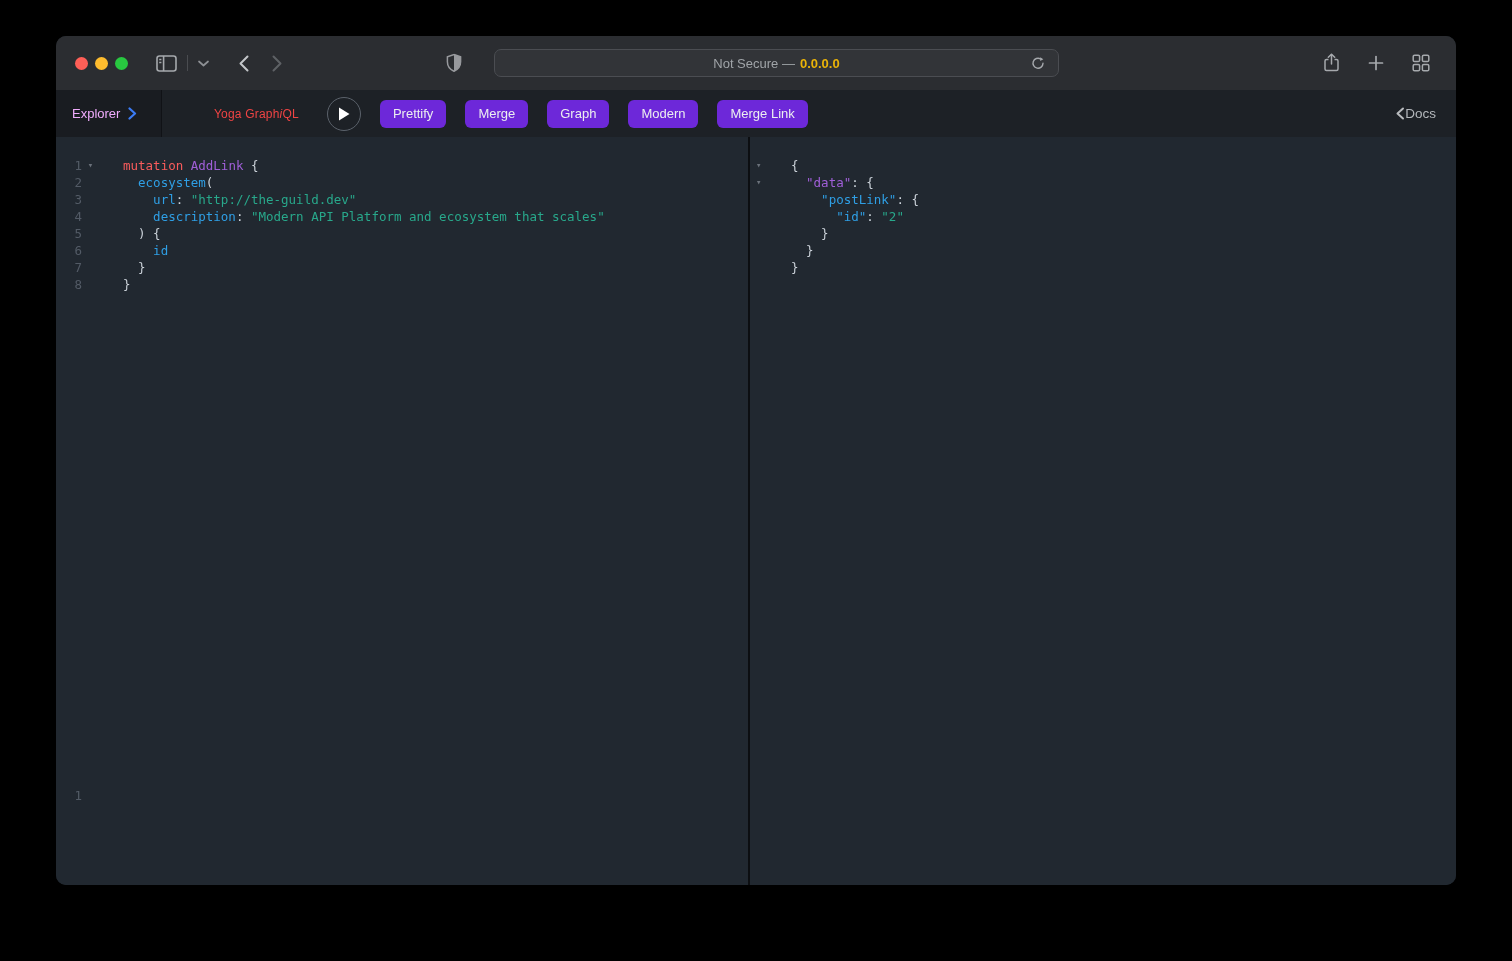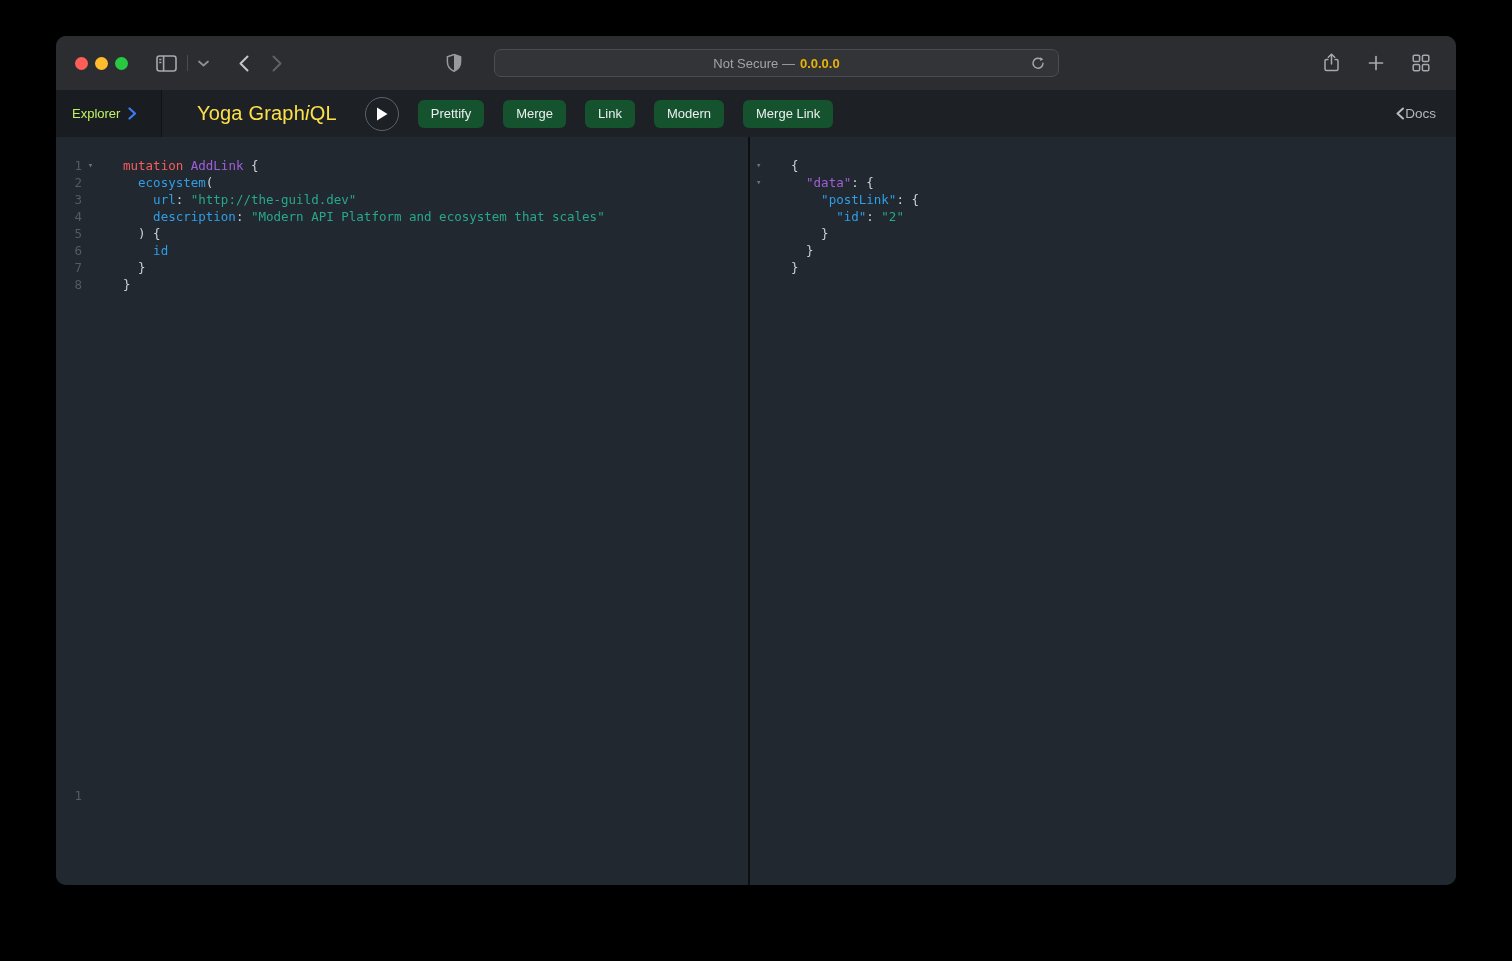--- a/index.html
+++ b/index.html
@@ -23,27 +23,27 @@
              display:flex; align-items:center; justify-content:center; font-size:13px;margin-left:20px; }
   .addr-sec { color:#a0a4a8; }
   .addr-url { color:#eab308; font-weight:600; margin-left:5px; }
   .addr-reload { position:absolute; right:9px; top:50%; transform:translateY(-50%); }
   .tb-right { position:absolute; right:22px; display:flex; align-items:center; gap:20px; }
 
   
   .gtoolbar { position:relative; height:47px; background:#1d2126; display:flex; align-items:center; }
   .explorer-tab { width:106px; height:100%; background:#191c21; border-right:1px solid #101216;
                   display:flex; align-items:center; padding-left:16px; gap:8px; cursor:pointer; }
-  .explorer-label { font-size:13px; color:#bef264; }
-  .logo { margin-left:35px; font-size:20px; color:#fde047; letter-spacing:.2px; white-space:nowrap; }
+  .explorer-label { font-size:13px; color:#f0abfc; }
+  .logo { margin-left:52px; font-size:12px; color:#ef4444; letter-spacing:.2px; white-space:nowrap; }
   .logo i { font-style:italic; }
   .play-btn { margin-left:28px; width:34px; height:34px; border-radius:50%;
               border:1.5px solid #5b626b; background:transparent; display:flex;
               align-items:center; justify-content:center; cursor:pointer; flex:none; }
-  .gbtn { margin-left:19px; height:28px; padding:0 13px; background:#14532d; border:none;
+  .gbtn { margin-left:19px; height:28px; padding:0 13px; background:#6d28d9; border:none;
           border-radius:6px; color:#eceef0; font-size:13px; font-weight:500;
           font-family:"Liberation Sans", sans-serif; cursor:pointer; white-space:nowrap; }
   .docs { position:absolute; right:20px; display:flex; align-items:center; cursor:pointer; }
   .docs-label { font-size:13.5px; color:#b4b8bc; }
 
   
   .content { display:flex; height:748px; }
   .left-pane { width:692px; display:flex; flex-direction:column; background:#212830; }
   .pane-divider { width:2px; background:#0c0e11; }
   .right-pane { flex:1; background:#212830; }
@@ -165,21 +165,21 @@
     <div class="logo"><span>Yoga Graph</span><i>i</i><span>QL</span></div>
 
     <button class="play-btn">
       <svg width="13" height="14" viewBox="0 0 13 14">
         <polygon points="2,0.5 12.5,7 2,13.5" fill="#ffffff"></polygon>
       </svg>
     </button>
 
     <button class="gbtn" style="margin-left:19px">Prettify</button>
     <button class="gbtn">Merge</button>
-    <button class="gbtn">Link</button>
+    <button class="gbtn">Graph</button>
     <button class="gbtn">Modern</button>
     <button class="gbtn">Merge Link</button>
 
     <div class="docs">
       <svg width="9" height="13" viewBox="0 0 9 13">
         <polyline points="7,1.5 1.5,6.5 7,11.5" fill="none" stroke="#b7babd" stroke-width="2" stroke-linecap="round" stroke-linejoin="round"></polyline>
       </svg>
       <span class="docs-label">Docs</span>
     </div>
   </div>

